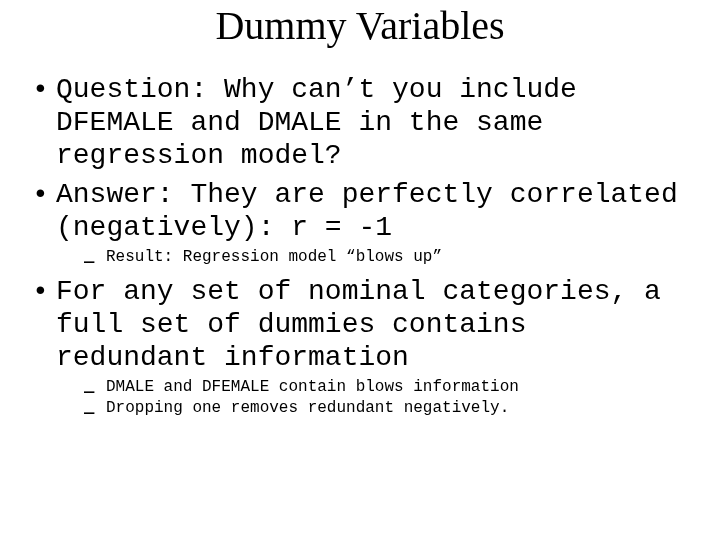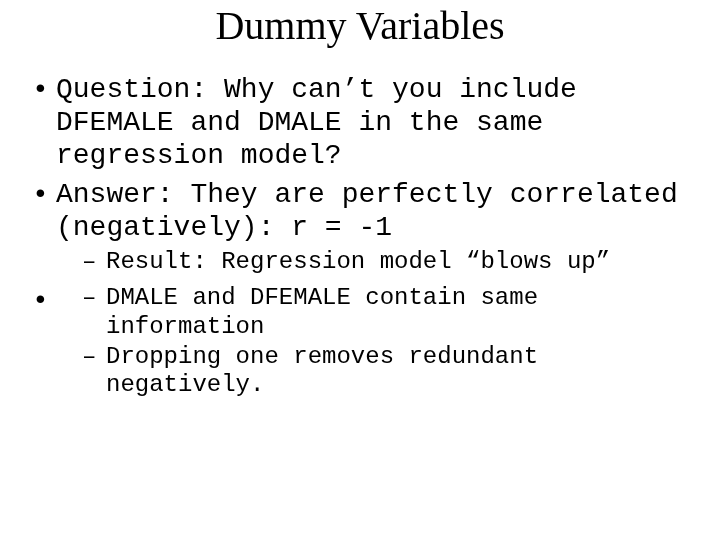--- a/index.html
+++ b/index.html
@@ -44,21 +44,21 @@
     font-size: 28px;
   }
   ul.level2 {
     list-style: none;
     margin: 4px 0 8px 0;
     padding: 0;
   }
   ul.level2 > li {
     position: relative;
     padding-left: 50px;
-    font-size: 24px;
+    font-size: 16px;
     line-height: 1.18;
     margin-bottom: 2px;
   }
   ul.level2 > li::before {
     content: "–";
     position: absolute;
     left: 26px;
     top: 0;
     font-size: 24px;
   }
@@ -75,23 +75,24 @@
     </li>
     <li>
       <span>Answer:  They are perfectly correlated (negatively):  r = -1</span>
       <ul class="level2">
         <li>
           <span>Result:  Regression model “blows up”</span>
         </li>
       </ul>
     </li>
     <li>
+      <span>For any set of nominal categories, a full set of dummies contains redundant information</span>
       <ul class="level2">
         <li>
-          <span>DMALE and DFEMALE contain same information</span>
+          <span>DMALE and DFEMALE contain blows information</span>
         </li>
         <li>
           <span>Dropping one removes redundant negatively.</span>
         </li>
       </ul>
     </li>
   </ul>
 </div>
 
 </body></html>

